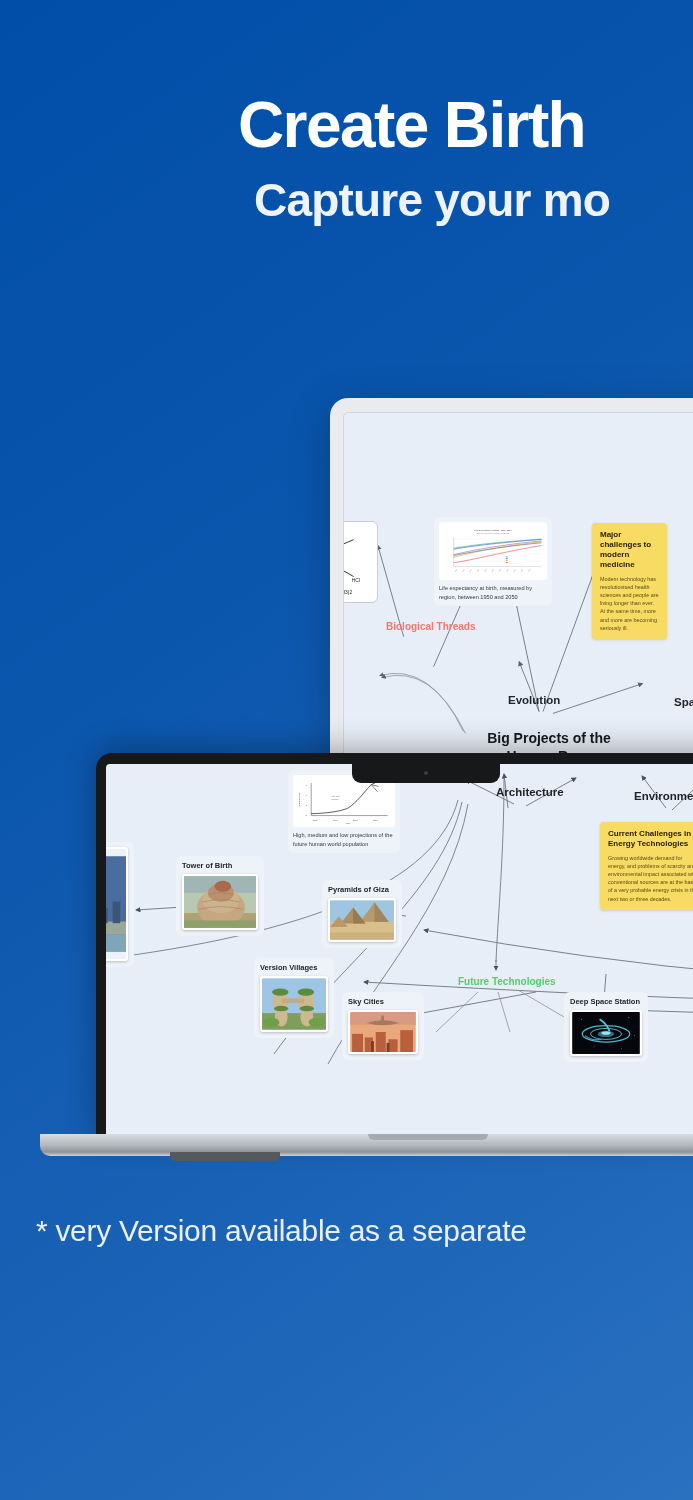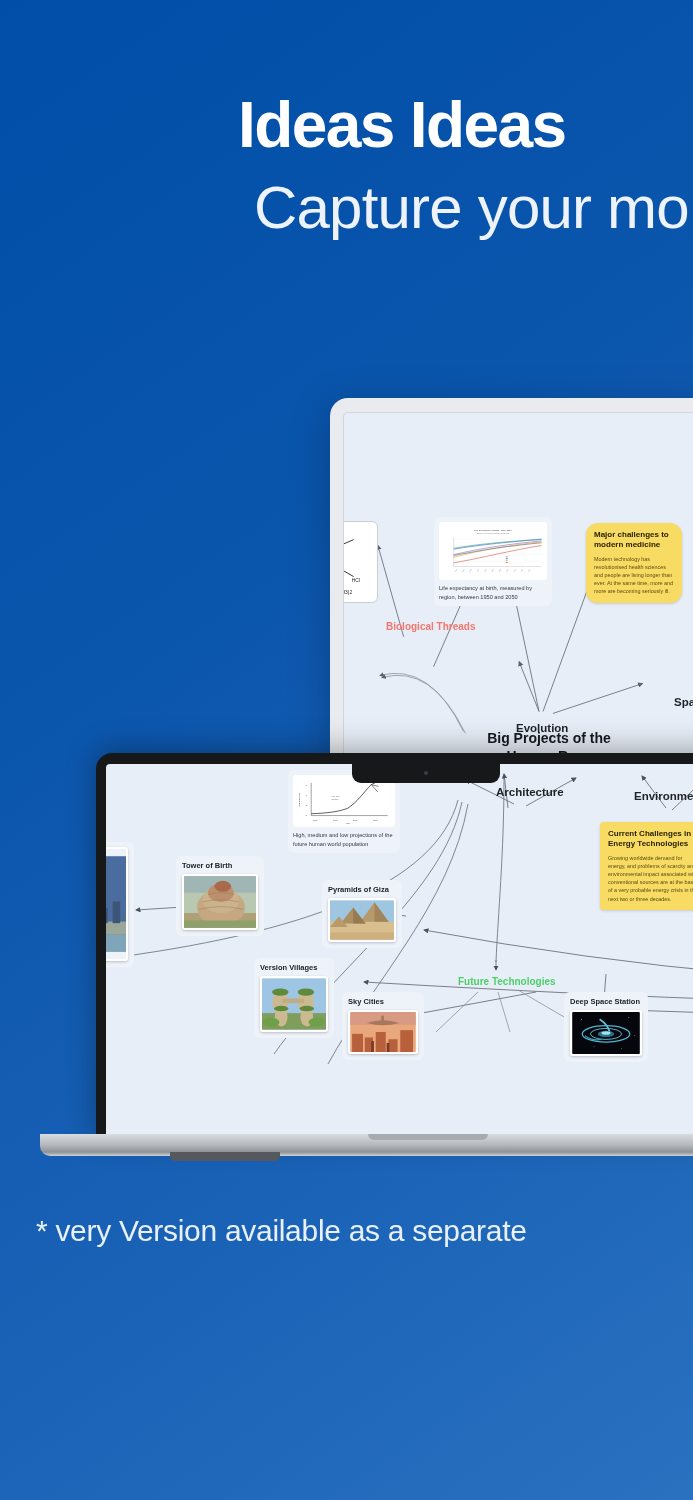--- a/index.html
+++ b/index.html
@@ -10,21 +10,21 @@
     position:relative;
   }
 
   
   .hero { position:absolute; left:238px; top:92px; white-space:nowrap; }
   .hero h1 {
     font-size:64px; font-weight:bold; color:#ffffff;
     letter-spacing:-1.6px; line-height:1.05;
   }
   .hero h2 {
-    font-size:60px; font-weight:normal; color:#eef3fa;
+    font-size:46px; font-weight:bold; color:#eef3fa;
     letter-spacing:-0.8px; margin-top:14px; margin-left:16px;
   }
 
   .footnote {
     position:absolute; left:36px; top:1214px; white-space:nowrap;
     font-size:30px; color:#e9f0f9; letter-spacing:-0.3px;
   }
 
   
   .laptop { position:absolute; }
@@ -124,21 +124,21 @@
     border-radius:6px;
   }
 
   
   .art { width:100%; height:100%; display:block; }
 </style>
 </head>
 <body>
 
 <div class="hero">
-  <h1>Ideas Ideas</h1>
+  <h1>Create Birth</h1>
   <h2>Capture your mo</h2>
 </div>
 
 <div class="laptop" id="laptop-back">
   <div class="screen">
     <div class="canvas">
 
       <svg class="links" viewBox="0 0 404 386" preserveAspectRatio="none">
         <defs>
           <marker id="ah1" markerWidth="6" markerHeight="6" refX="5" refY="3" orient="auto">
@@ -212,29 +212,29 @@
               <text x="74" y="52" transform="rotate(-55 74,52)">2020</text>
               <text x="82" y="52" transform="rotate(-55 82,52)">2030</text>
               <text x="90" y="52" transform="rotate(-55 90,52)">2040</text>
               <text x="98" y="52" transform="rotate(-55 98,52)">2050</text>
             </g>
           </svg>
         </div>
         <div class="cap">Life expectancy at birth, measured by region, between 1950 and 2050</div>
       </div>
 
-      <div class="note" style="left:242px; top:110px; width:96px;border-radius:12px;">
+      <div class="note" style="left:248px; top:110px; width:75px;">
         <div class="nt">Major challenges to modern medicine</div>
         <div class="nb">Modern technology has revolutionised health sciences and people are living longer than ever. At the same time, more and more are becoming seriously ill.</div>
       </div>
 
       <div class="tag" style="left:42px; top:208px; color:#f4766d;">Biological Threads</div>
 
 
-      <div class="node-label branch" style="left:172px; top:281px;margin-top:28px;">Evolution</div>
+      <div class="node-label branch" style="left:164px; top:281px;">Evolution</div>
       <div class="node-label branch" style="left:330px; top:283px;">Space</div>
 
       <div class="center-node" style="left:125px; top:316px; width:160px;">
         <div>Big Projects of the</div>
         <div>Human Race</div>
       </div>
     </div>
   </div>
 </div>
 

